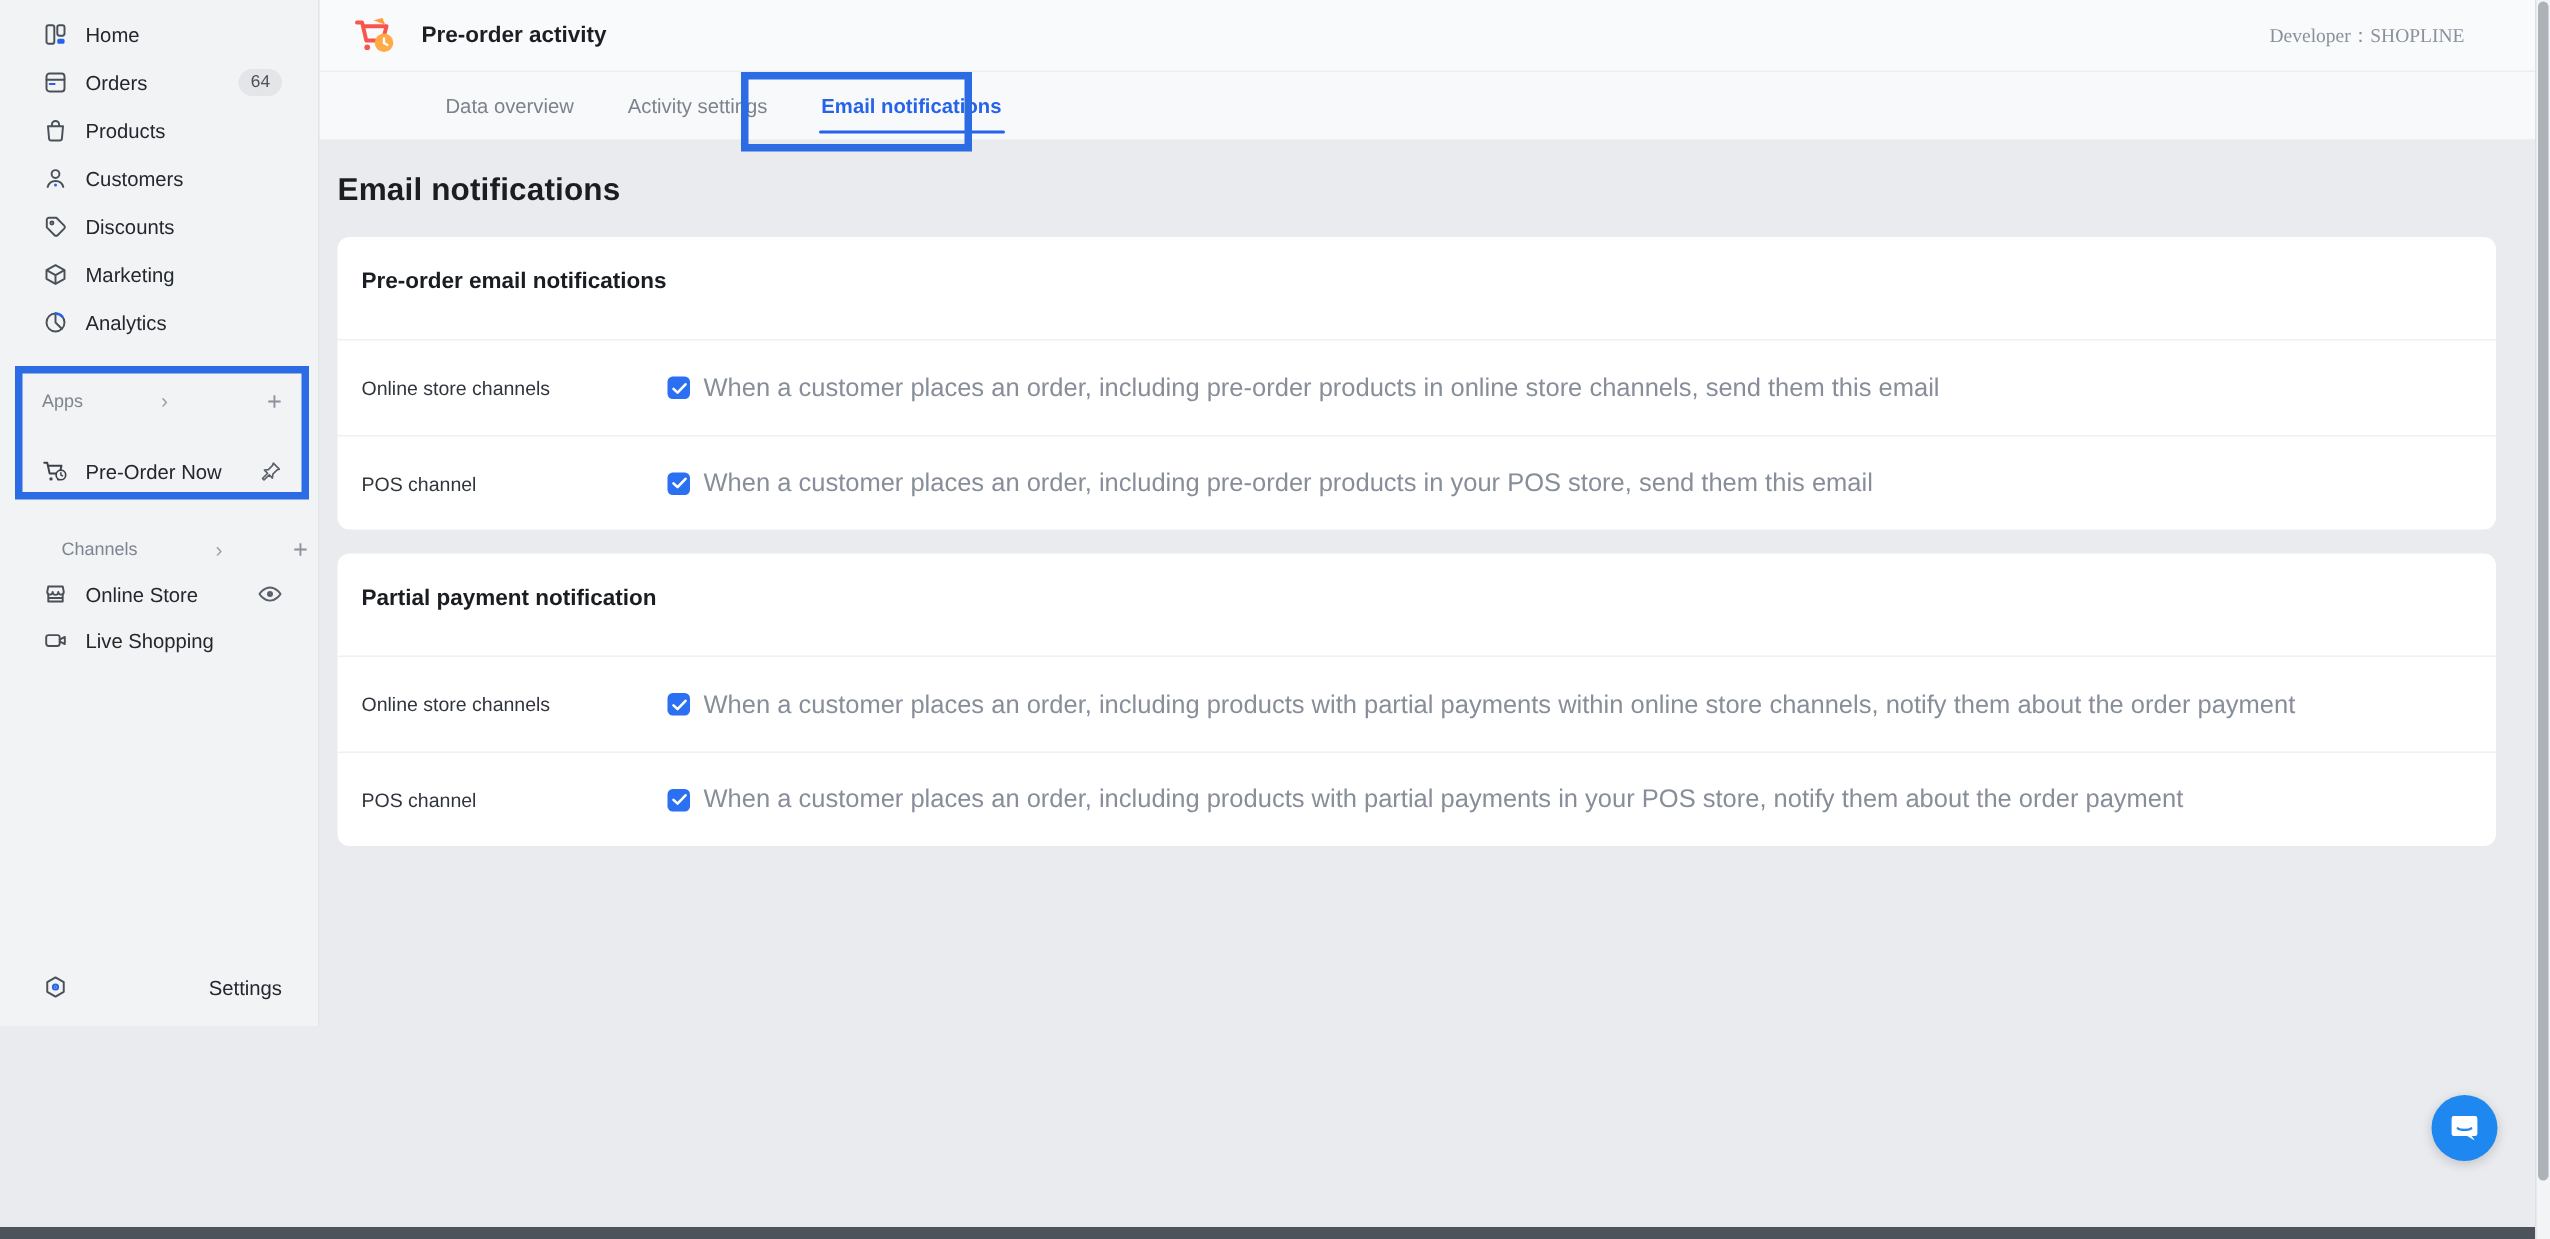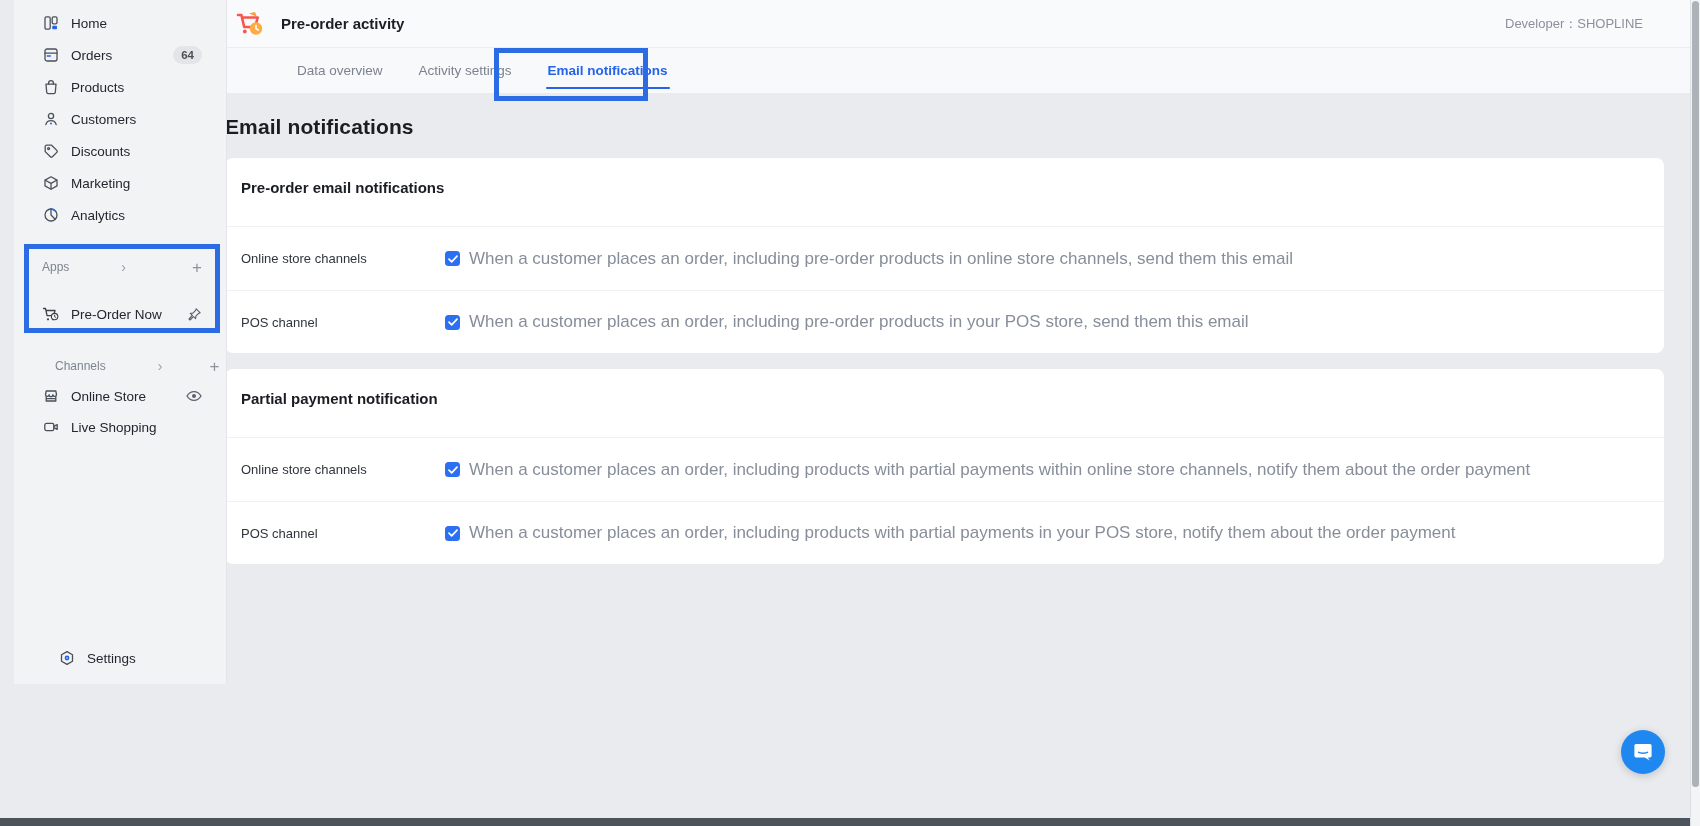--- a/index.html
+++ b/index.html
@@ -2,59 +2,59 @@
 <html><head>
 <meta charset="utf-8">
 <style>
   * { margin:0; padding:0; box-sizing:border-box; }
   html,body { width:1700px; height:826px; overflow:hidden; }
   body { font-family:"Liberation Sans", sans-serif; background:#e9ebee; position:relative; }
 
   
   .sidebar {
     position:absolute; left:0; top:0; width:213px; height:684px;
-    background:#f2f3f5; border-right:1px solid #e3e5e8; z-index:2;margin-left:14px;
+    background:#f2f3f5; border-right:1px solid #e3e5e8; z-index:2;
   }
   .nav { padding-top:7px; }
   .nav-item {
     height:32px; display:flex; align-items:center; padding:0 24px 0 28px;
     cursor:pointer; color:#23272e; font-size:13.5px; font-weight:500;
   }
   .nav-item .icon { width:17px; height:17px; margin-right:12px; display:flex; align-items:center; justify-content:center; flex:none; }
   .nav-item .lbl { flex:1; white-space:nowrap; }
   .badge {
     background:#e3e5e9; color:#4a4f57; font-size:11.5px; line-height:18px;
-    padding:0 8px; border-radius:9px; font-weight:700;
+    padding:0 8px; border-radius:9px; font-weight:400;
   }
   .section-head {
     height:28px; display:flex; align-items:center; padding:0 24px 0 28px;
     color:#7d8590; font-size:12px;gap:47px;
   }
   .section-head .chev { margin-left:5px; font-size:14px; line-height:1; color:#9aa0aa; }
   .section-head .plus, .right-ico { margin-left:auto; }
   .plus { color:#8d939d; font-size:17px; font-weight:400; line-height:1; cursor:pointer; }
   .apps-gap { margin-top:22px; }
   .app-item { margin-top:17px; }
   .channels-gap { margin-top:22px;padding-left:41px; }
   .ch-item { height:30px; margin-top:1px; }
-  .settings-item { position:absolute; left:16px; bottom:10px; width:100%; }
+  .settings-item { position:absolute; left:0; bottom:10px; width:100%;text-align:right; }
   .anno-box {
     position:absolute; border:5px solid #2b6be4; pointer-events:none; z-index:10;
   }
   .anno-apps { left:10px; top:244px; width:196px; height:89px; }
 
   
   .main { position:absolute; left:213px; top:0; width:1477px; height:826px; }
   .topbar {
     height:48px; background:#f9fafb; display:flex; align-items:center;
     border-bottom:1px solid #ebedf0; padding:0 47px 0 22px;
   }
   .appicon { width:30px; height:30px; margin-right:16px; flex:none; }
   .page-title { font-size:15px; font-weight:700; color:#1b1f24; }
-  .dev-label { margin-left:auto; font-size:13px; color:#8a919c; }
+  .dev-label { margin-left:auto; font-size:13px; color:#8a919c;font-family:Liberation Serif, serif; }
   .tabstrip {
     height:45px; background:#f8f9fa; display:flex; align-items:center; padding-left:78px;
   }
   .tab { margin-right:24px; font-size:13.5px; color:#7c838e; cursor:pointer; padding:0 6px; position:relative; height:45px; display:flex; align-items:center; }
   .tab.active { color:#2563eb; font-weight:700; }
   .tab.active::after {
     content:""; position:absolute; left:4px; right:4px; bottom:4px; height:2.5px;
     background:#2563eb; border-radius:2px;
   }
   .anno-tab { left:281px; top:48px; width:154px; height:53px; }

